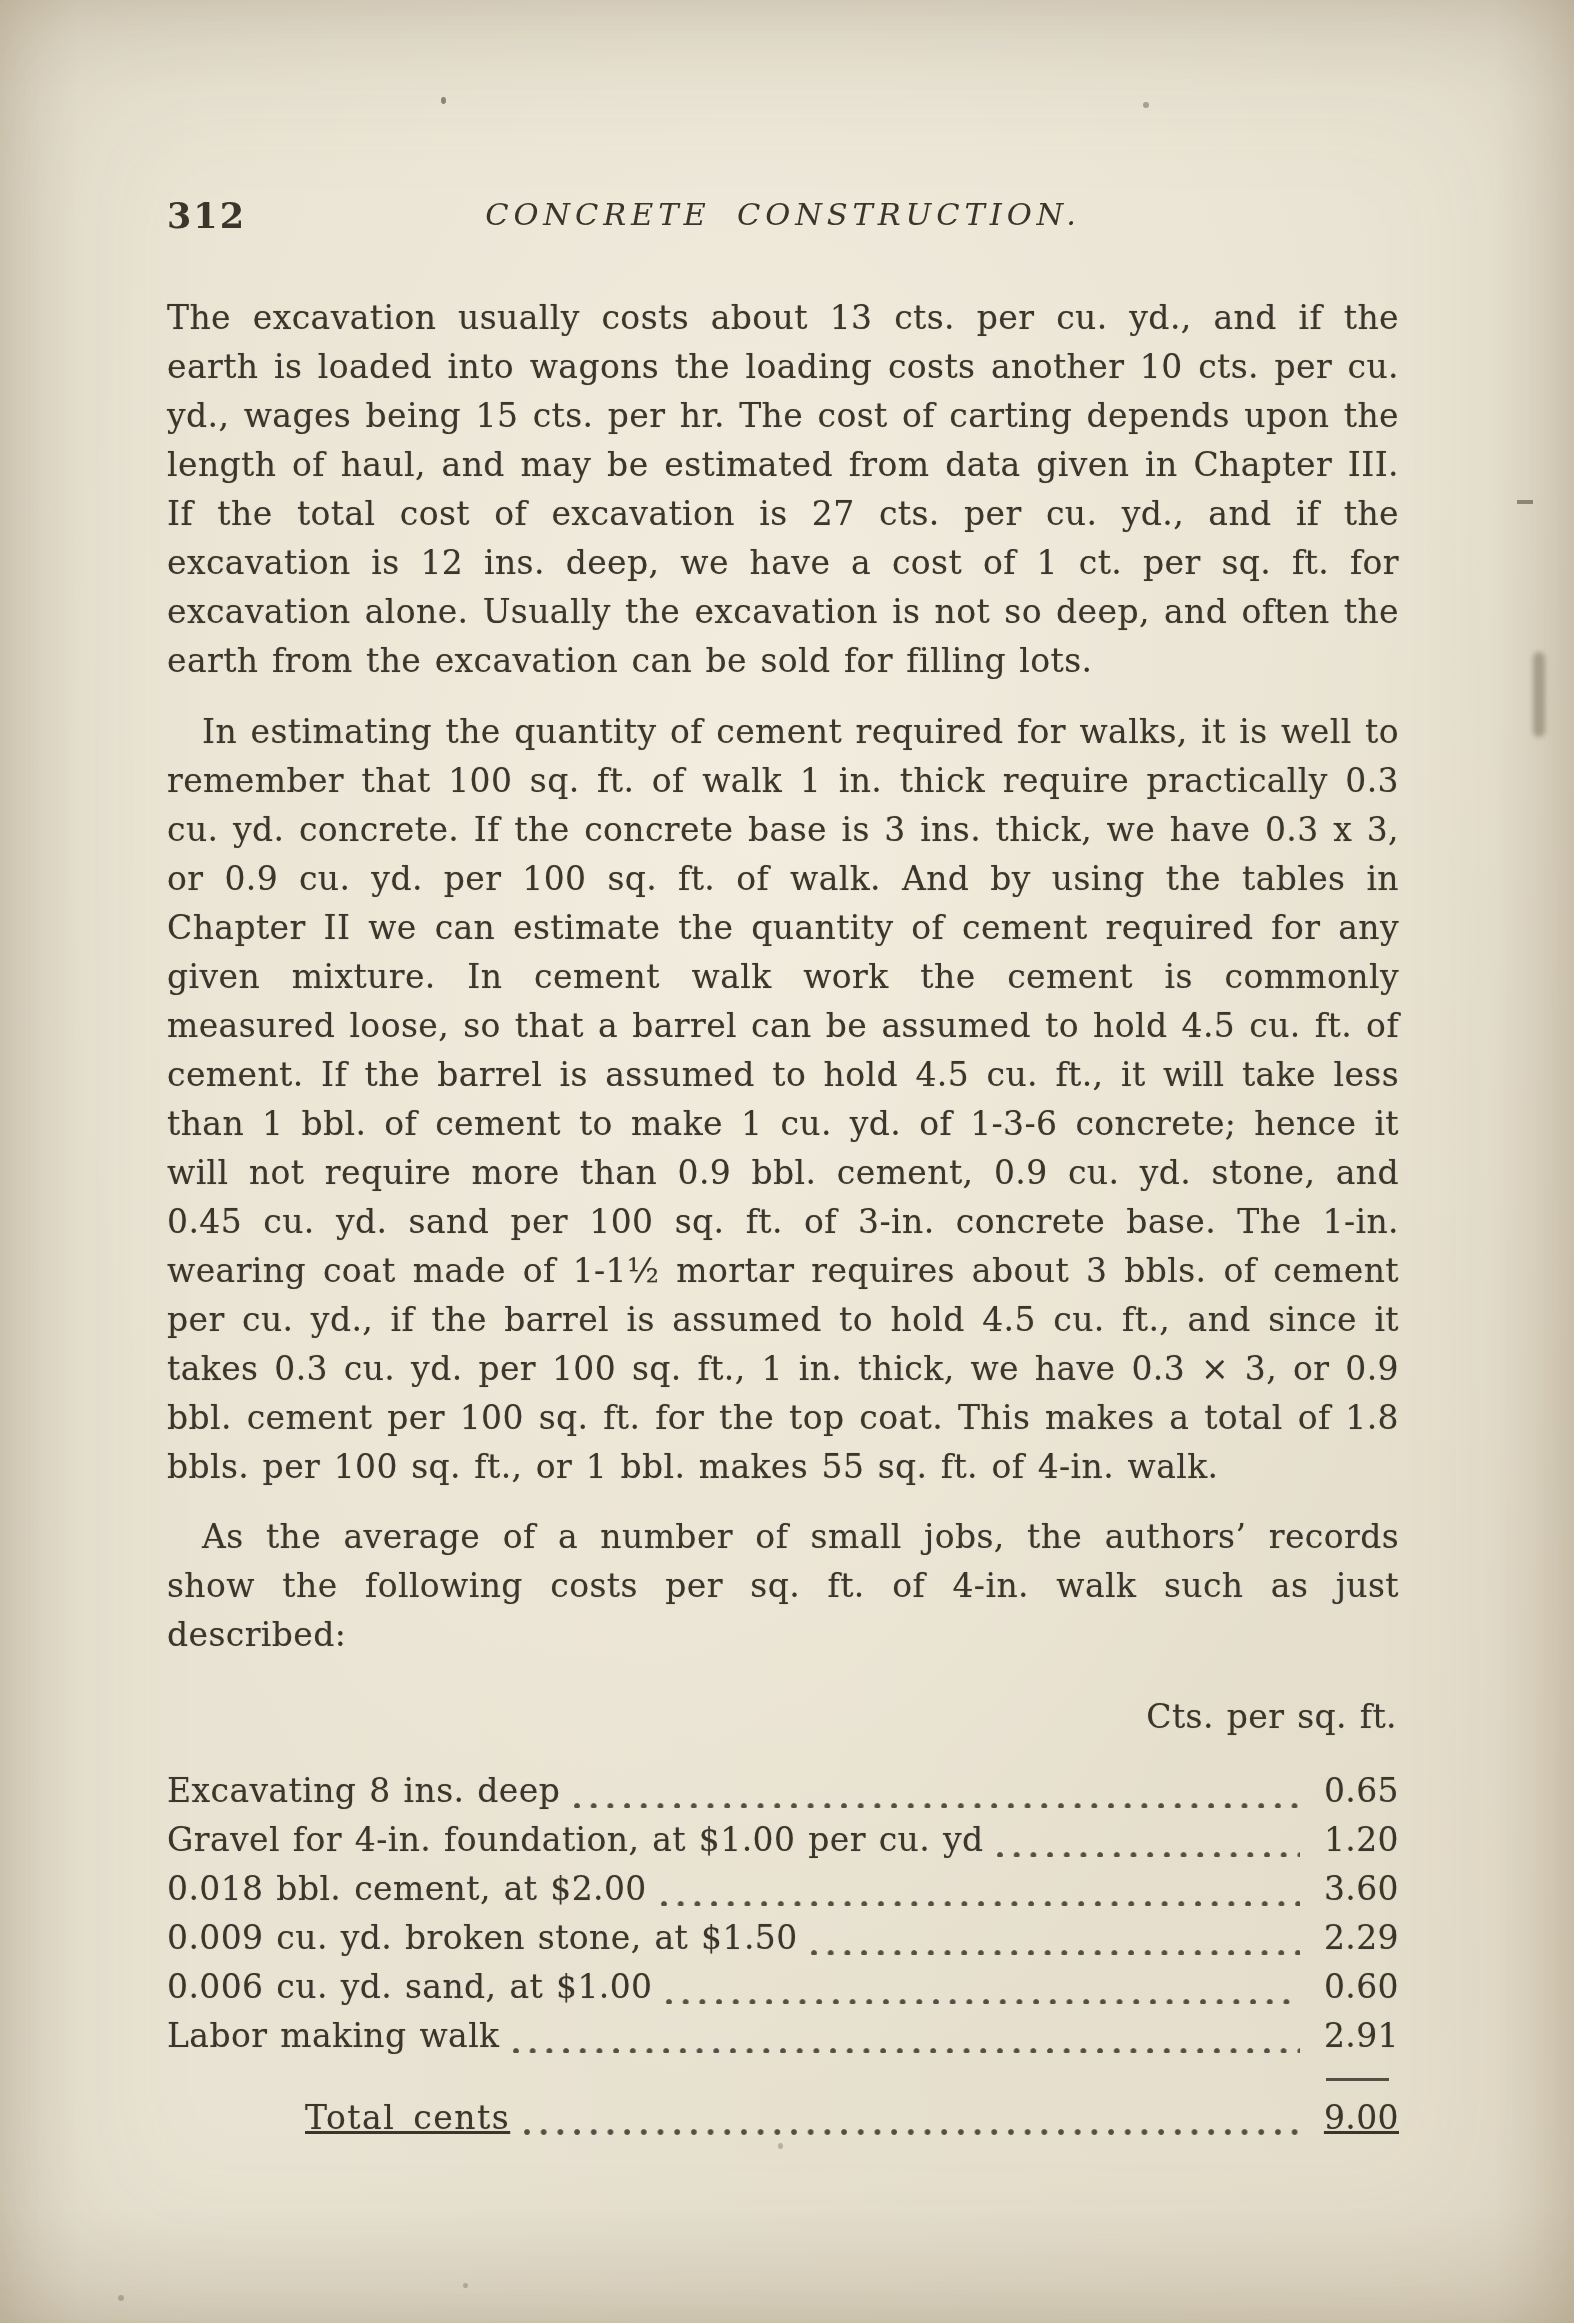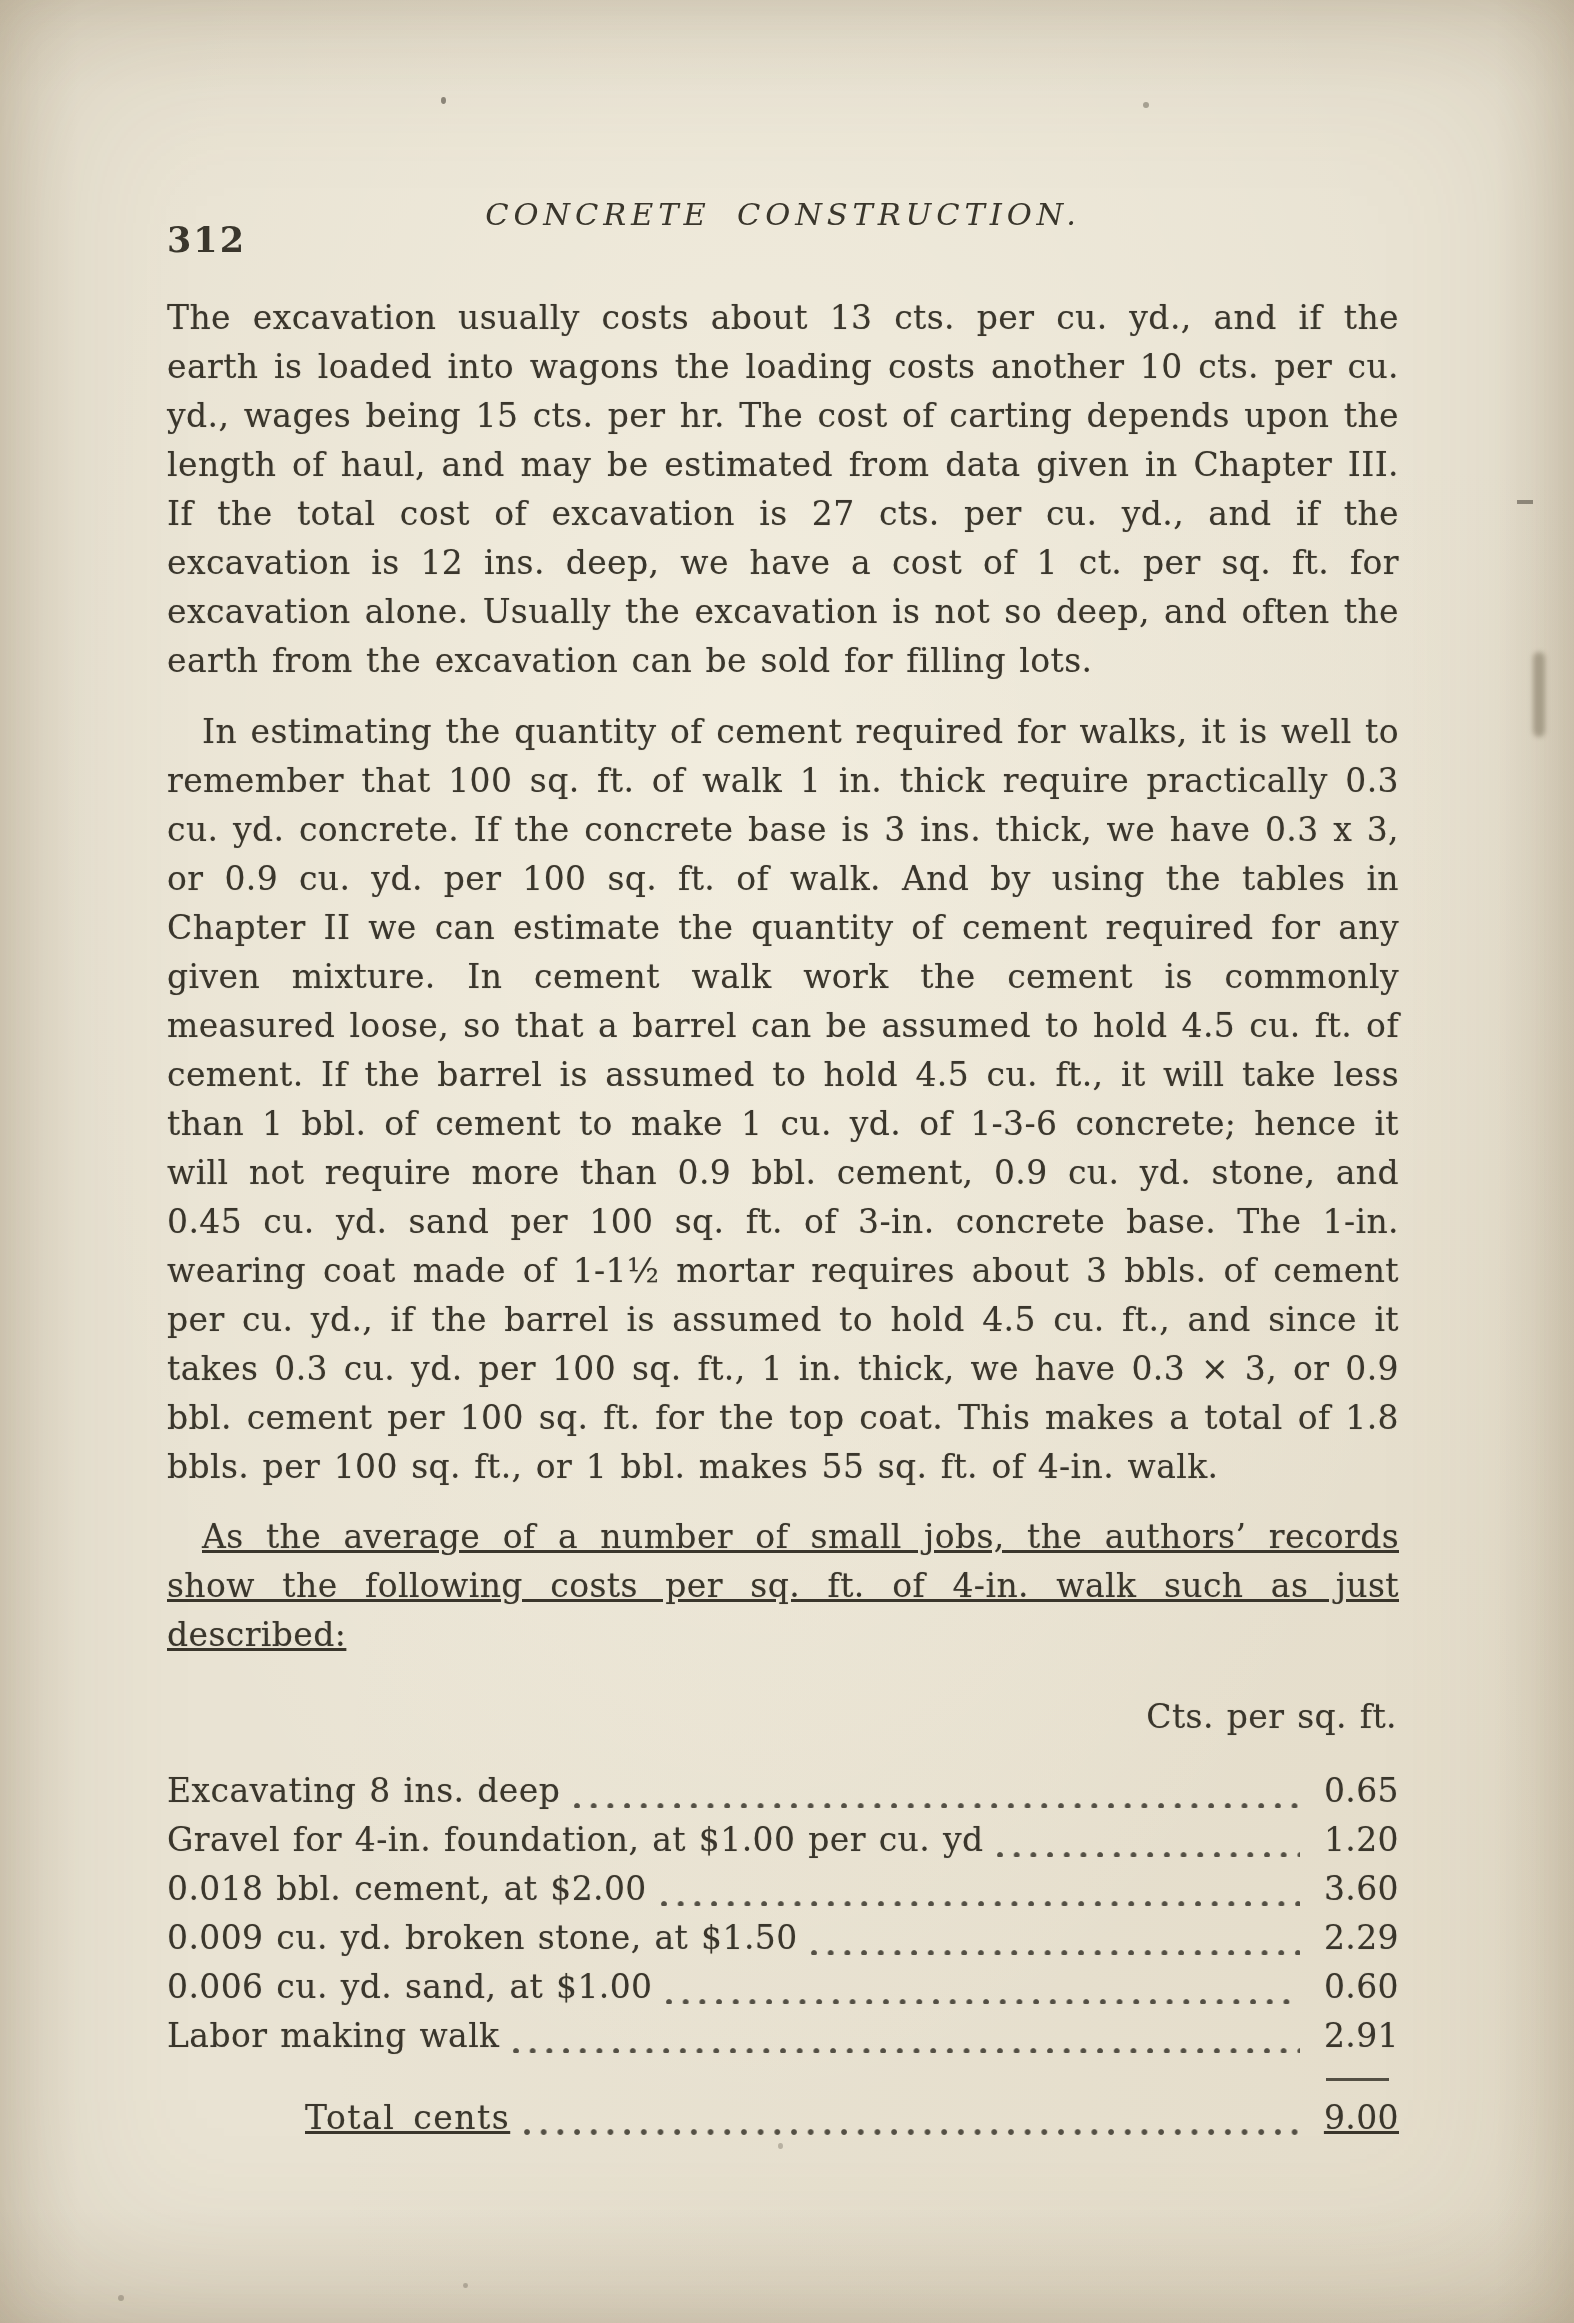--- a/index.html
+++ b/index.html
@@ -36,21 +36,20 @@
     height: 53px;
     margin-bottom: 47px;
   }
   .page-num {
     position: absolute;
     left: 0;
     top: 2px;
     font-size: 35px;
     font-weight: bold;
     letter-spacing: 2px;
-    margin-top: 24px;
   }
   .head-title {
     display: block;
     text-align: center;
     font-style: italic;
     font-size: 30.5px;
     letter-spacing: 4.9px;
     word-spacing: 11.8px;
     padding-top: 3.9px;
     margin-top: 47px;
@@ -59,21 +58,21 @@
   .body-para {
     font-size: 33px;
     line-height: 49px;
     text-align: justify;
     letter-spacing: 0.4px;
     word-spacing: 2.5px;
     margin: 0 0 21.7px 0;
     text-shadow: 0 0 1px rgba(58,54,44,0.35);
   }
   .body-para.indent { text-indent: 35px; }
-  .body-para.last { margin-bottom: 33px; text-decoration: underline; }
+  .body-para.last { margin-bottom: 33px; }
 
   .cost-table {
     font-size: 33px;
     line-height: 49px;
     letter-spacing: 0.4px;
     word-spacing: 2px;
     text-shadow: 0 0 1px rgba(58,54,44,0.35);
   }
   .col-header {
     text-align: right;

